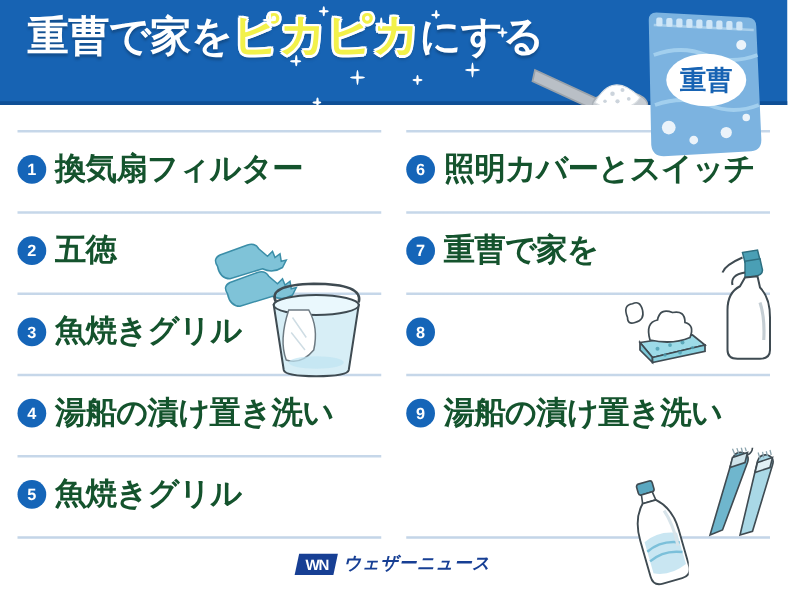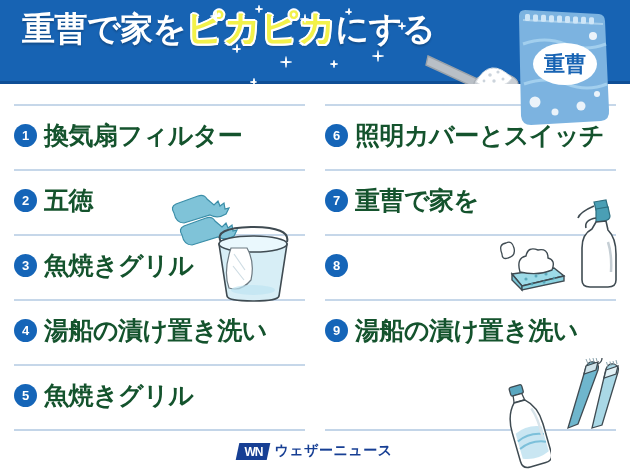--- a/index.html
+++ b/index.html
@@ -134,20 +134,21 @@
     width:31px;height:17px;background:#173f94;
     transform:skewX(-12deg);
     display:flex;align-items:center;justify-content:center;
     color:#ffffff;font-size:12px;font-weight:bold;letter-spacing:-1px;
     font-family:"Liberation Sans",sans-serif;
   }
   .wn-mark span{transform:skewX(12deg);}
   .wn-text{
     font-size:14px;font-weight:bold;color:#173f94;letter-spacing:.5px;
     white-space:nowrap;
+    font-style:italic;
   }
 </style>
 </head>
 <body>
 
 <div id="infographic">
 
   <div class="header">
 
     <div class="title-block">

